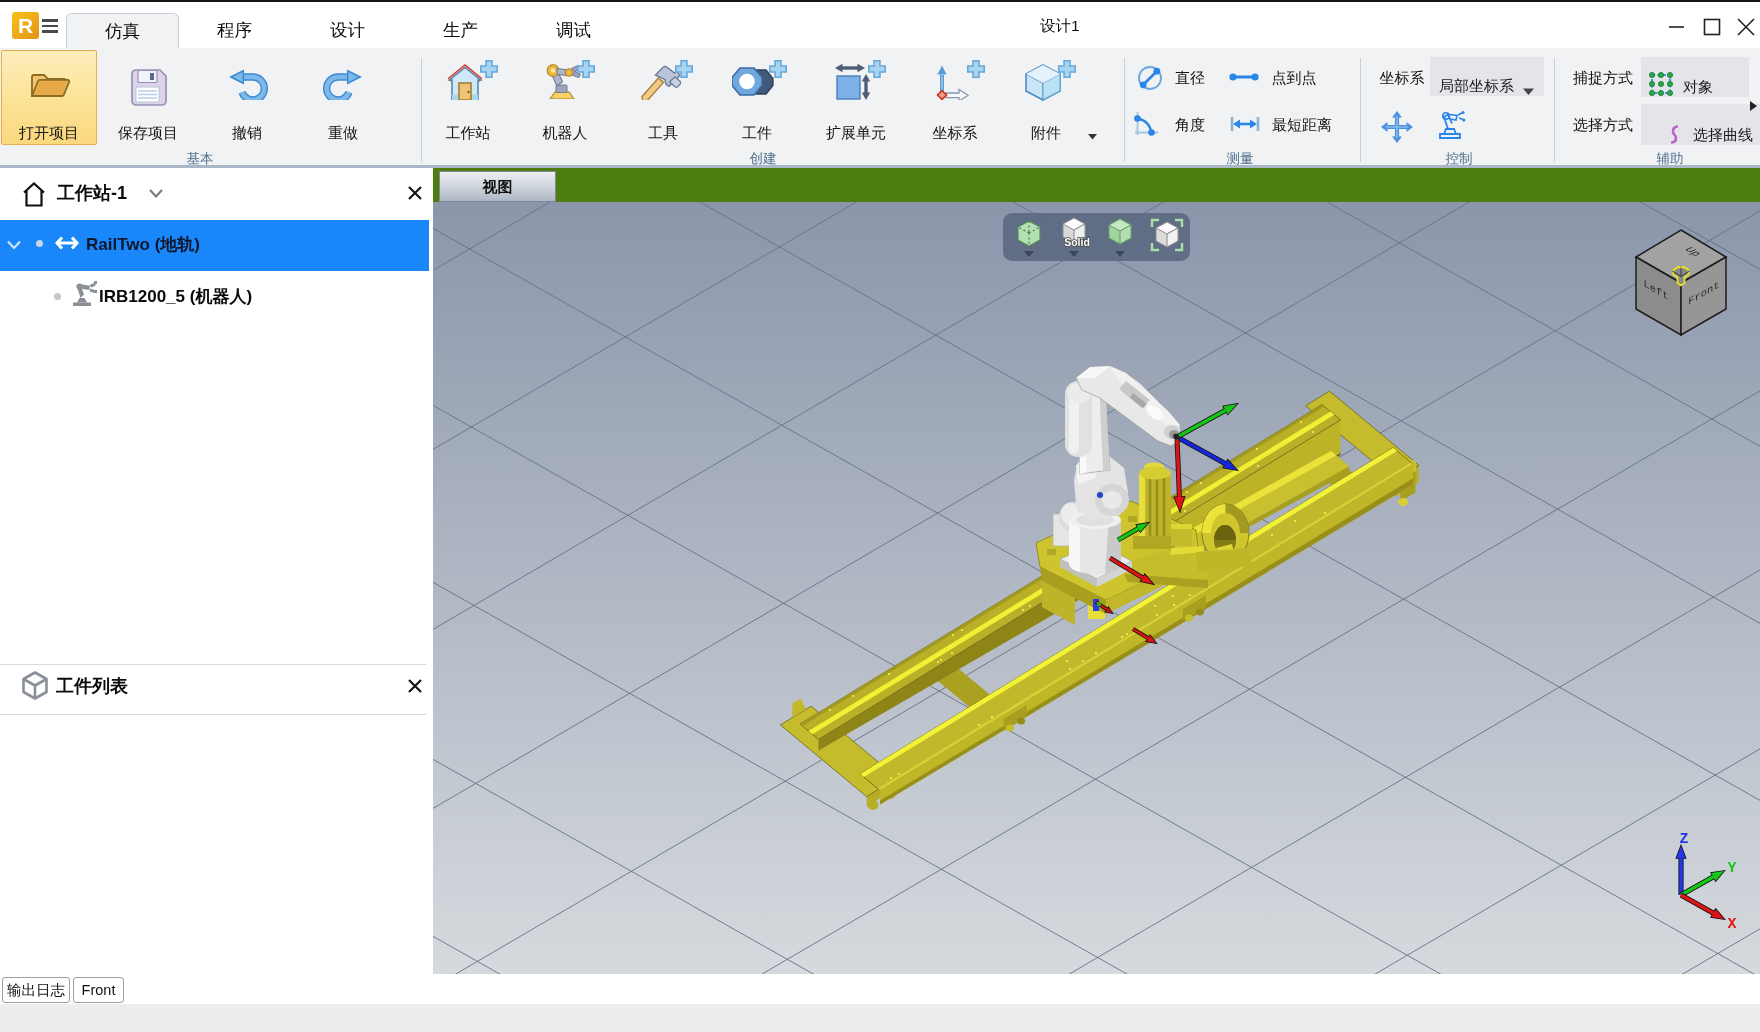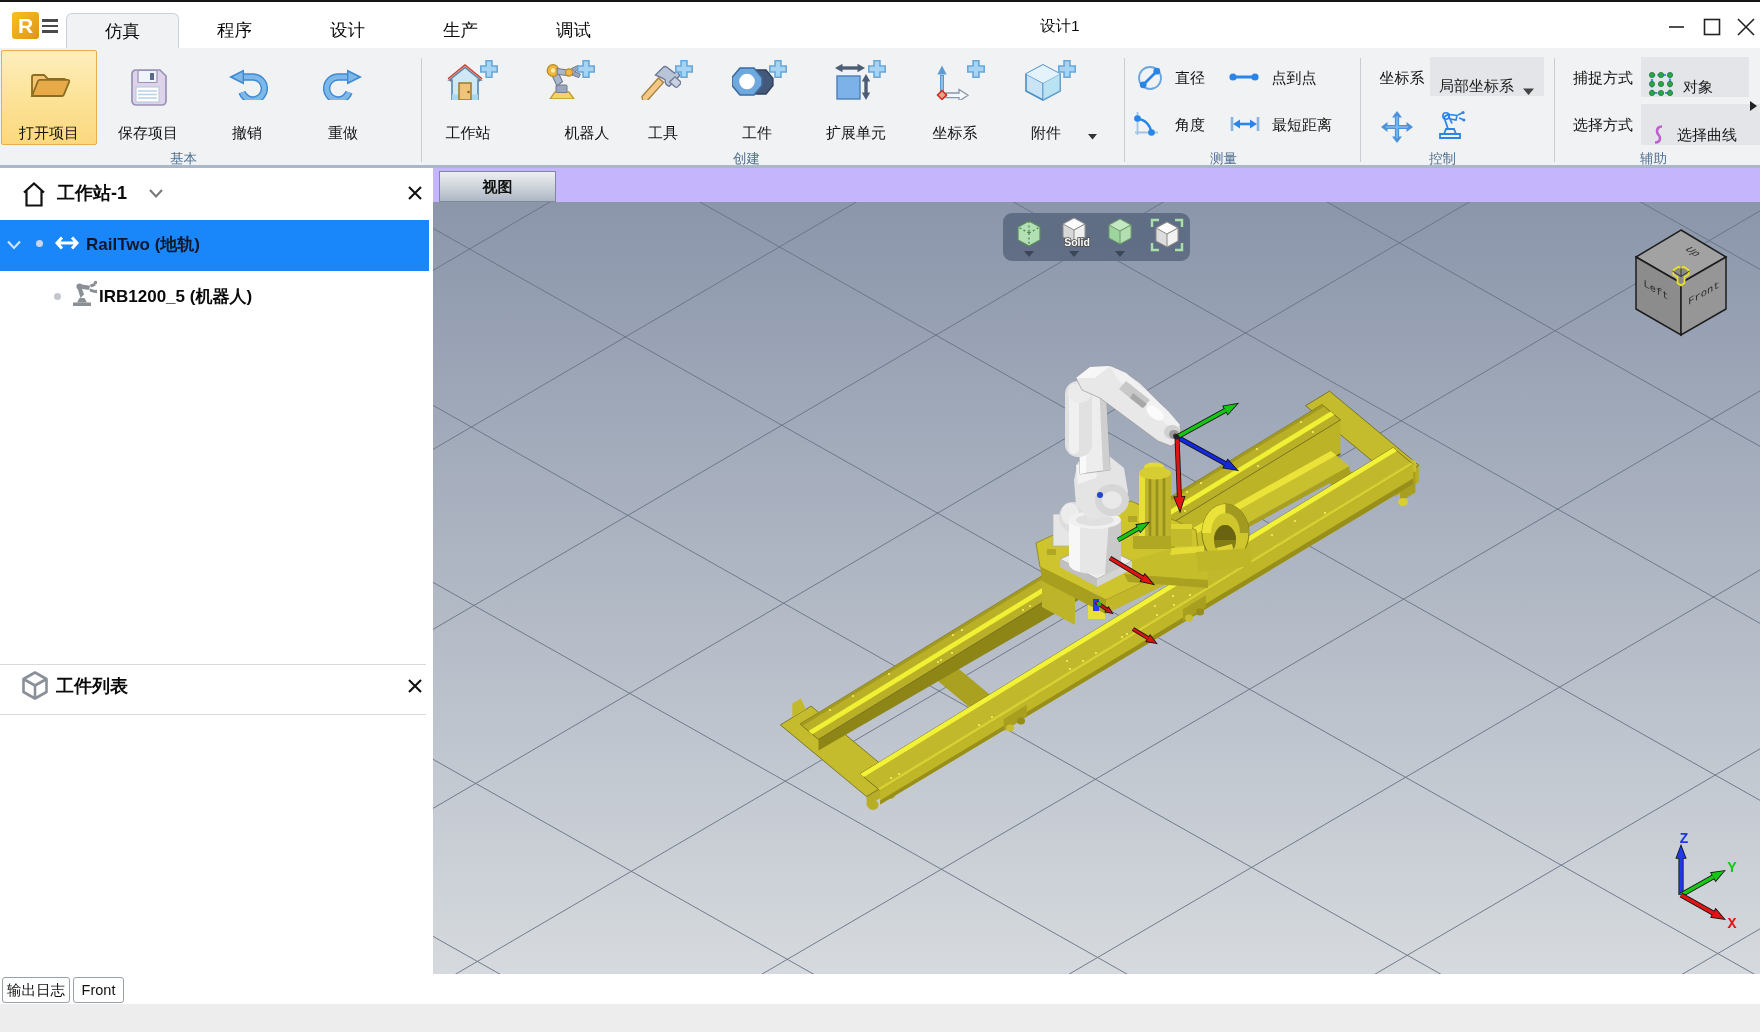--- a/index.html
+++ b/index.html
@@ -8,27 +8,27 @@
  background:linear-gradient(135deg,#f6c21a 0%,#eda818 55%,#e09312 100%);color:#fff;font-weight:bold;
  font-size:21px;text-align:center;line-height:27px}
 #burger{position:absolute;left:42px;top:17px;width:16px;height:14px}
 #burger div{height:2.5px;background:#4a4a4a;margin-bottom:3px}
 .tab{position:absolute;top:11px;height:37px;width:113px;text-align:center;line-height:34px;font-size:17.5px;color:#0c0c0c}
 .tab.active{background:#f1f2f4;border:1px solid #c7d1de;border-bottom:none;border-radius:6px 6px 0 0}
 #wintitle{position:absolute;top:14px;left:1040px;width:110px;text-align:left;font-size:15.5px;color:#0c0c0c}
 .winbtn{position:absolute;top:0;height:48px;width:34px}
 #ribbon{position:absolute;left:0;top:48px;width:1760px;height:120px;background:#f1f2f4;border-bottom:3px solid #a9b7c9}
 .rlabel{position:absolute;font-size:15px;color:#141414;text-align:center;white-space:nowrap}
-.glabel{position:absolute;font-size:13.5px;color:#50708e;white-space:nowrap}
+.glabel{position:absolute;font-size:13.5px;color:#50708e;text-align:center;white-space:nowrap}
 .vsep{position:absolute;width:1px;background:#c9cdd4}
 #openbtn{position:absolute;left:1px;top:2px;width:96px;height:95px;background:linear-gradient(180deg,#fdeebc 0%,#fce49b 45%,#fbd87e 100%);border:1px solid #e9ad4e;border-radius:2px}
 .ricon{position:absolute}
 .ddbox{position:absolute;background:#e3e5e9;display:flex;align-items:flex-end;font-size:15px;color:#1a1a1a}
 #leftpanel{position:absolute;left:0;top:168px;width:433px;height:806px;background:#fff}
-#viewport{position:absolute;left:433px;top:168px;width:1327px;height:806px;background:#c4b5fd}
+#viewport{position:absolute;left:433px;top:168px;width:1327px;height:806px;background:#4d7c0f}
 #vtab{position:absolute;left:6px;top:3px;width:117px;height:31px;background:linear-gradient(180deg,#eceef1 0%,#ccd2da 55%,#adb6c4 100%);border:1px solid #7e8a9c;text-align:center;line-height:29px;font-size:15px;font-weight:bold;color:#111}
 #bottombar{position:absolute;left:0;top:974px;width:1760px;height:30px;background:#fff}
 .btab{position:absolute;top:3px;height:26px;border:1px solid #9aa0a8;border-radius:3px;background:#fff;font-size:14.5px;color:#111;text-align:center;line-height:24px}
 #statusbar{position:absolute;left:0;top:1004px;width:1760px;height:28px;background:#ededee}
 </style></head><body>
 <div id="titlebar">
     <div id="logo">R</div>
     <div id="burger">
       <div></div>
       <div></div>
@@ -100,21 +100,21 @@
       <circle cx="11" cy="7.5" r="5.8" fill="#f0b73c" stroke="#b88a28" stroke-width="1.2"></circle>
       <circle cx="11" cy="7.5" r="2.2" fill="#fbe9a8"></circle>
       <path d="M15,5.5 l12,1.8 l-1.2,5.4 l-10.5,-1.4 z" fill="#aab6ca" stroke="#707a90" stroke-width="1.1"></path>
       <circle cx="27" cy="9.5" r="3.6" fill="#f0b73c" stroke="#b88a28" stroke-width="1.1"></circle>
       <path d="M29.5,5.5 l6.5,-3 l1.8,3.4 l-5.4,3 z" fill="#9aa6bc" stroke="#707a90" stroke-width="1"></path>
       <path d="M30,12 l6.8,2.6 l1.6,-3.4 l-5.6,-2.6 z" fill="#9aa6bc" stroke="#707a90" stroke-width="1"></path>
     </svg>
     <svg class="ricon" style="left:575px;top:10px" width="22" height="22" viewBox="0 0 22 22">
       <path d="M8.048,2.8000000000000007 h5.903999999999999 v5.247999999999999 h5.247999999999999 v5.903999999999999 h-5.247999999999999 v5.247999999999999 h-5.903999999999999 v-5.247999999999999 h-5.247999999999999 v-5.903999999999999 h5.247999999999999 z" fill="#a6d4f2" stroke="#68a8d8" stroke-width="1.6"></path>
     </svg>
-    <div class="rlabel" style="left:552px;top:76px;width:70px">机器人</div>
+    <div class="rlabel" style="left:530px;top:76px;width:70px">机器人</div>
     <svg class="ricon" style="left:639px;top:15px" width="42" height="37" viewBox="0 0 42 37">
       <path d="M3,33.5 l16.5,-18.5 l5,4.4 l-16.5,18.5 a3,3 0 0 1 -4.2,0.3 z" fill="#f2c887" stroke="#a88040" stroke-width="1.4"></path>
       <path d="M16.5,12 l7.5,-7.5 a3,3 0 0 1 4,-0.2 l7.5,5.7 l2.8,-2.4 l2.4,5 l-4.4,4.6 l-6,6 c-3.2,-0.6 -4.6,-3.4 -4,-6.2 l-2.6,-1.6 z" fill="#b8c4d8" stroke="#6e7a92" stroke-width="1.4"></path>
       <path d="M30.5,19 l5.5,4.8 a2,2 0 0 0 2.8,-0.2 l2.4,-2.6 a2,2 0 0 0 -0.2,-2.8 l-5,-4.4 z" fill="#c8d2e2" stroke="#6e7a92" stroke-width="1.3"></path>
     </svg>
     <svg class="ricon" style="left:673px;top:10px" width="22" height="22" viewBox="0 0 22 22">
       <path d="M8.048,2.8000000000000007 h5.903999999999999 v5.247999999999999 h5.247999999999999 v5.903999999999999 h-5.247999999999999 v5.247999999999999 h-5.903999999999999 v-5.247999999999999 h-5.247999999999999 v-5.903999999999999 h5.247999999999999 z" fill="#a6d4f2" stroke="#68a8d8" stroke-width="1.6"></path>
     </svg>
     <div class="rlabel" style="left:636px;top:76px;width:54px">工具</div>
     <svg class="ricon" style="left:732px;top:15px" width="44" height="37" viewBox="0 0 44 37">
@@ -225,21 +225,21 @@
         <circle cx="4" cy="13" r="2.6" fill="#28a848" stroke="#187838" stroke-width="0.8"></circle>
         <circle cx="22" cy="13" r="2.6" fill="#28a848" stroke="#187838" stroke-width="0.8"></circle>
         <circle cx="4" cy="22" r="2.6" fill="#28a848" stroke="#187838" stroke-width="0.8"></circle>
         <circle cx="13" cy="22" r="2.6" fill="#28a848" stroke="#187838" stroke-width="0.8"></circle>
         <circle cx="22" cy="22" r="2.6" fill="#28a848" stroke="#187838" stroke-width="0.8"></circle>
         <circle cx="13" cy="13" r="2.6" fill="#28a848" stroke="#187838" stroke-width="0.8"></circle>
       </svg>
       <span style="margin-left:9px">对象</span>
     </div>
     <div class="rlabel" style="left:1560px;top:68px;width:86px">选择方式</div>
-    <div class="ddbox" style="left:1641px;top:56px;width:120px;height:41px;padding-left:10px">
+    <div class="ddbox" style="left:1641px;top:56px;width:120px;height:41px;padding-left:26px">
       <svg width="16" height="21" viewBox="0 0 16 21">
         <path d="M11,2.5 c-4,0 -5,2.5 -5,5 c0,3 3,3.5 3,6.5 c0,2.5 -1.5,4.5 -5,4.5" fill="none" stroke="#c060d0" stroke-width="2.6"></path>
       </svg>
       <span style="margin-left:10px">选择曲线</span>
     </div>
     <div class="glabel" style="left:1640px;top:102px;width:60px">辅助</div>
     <svg class="ricon" style="left:1748px;top:52px" width="10" height="12" viewBox="0 0 10 12">
       <path d="M2,1 L9,6 L2,11 z" fill="#222"></path>
     </svg>
   </div>

